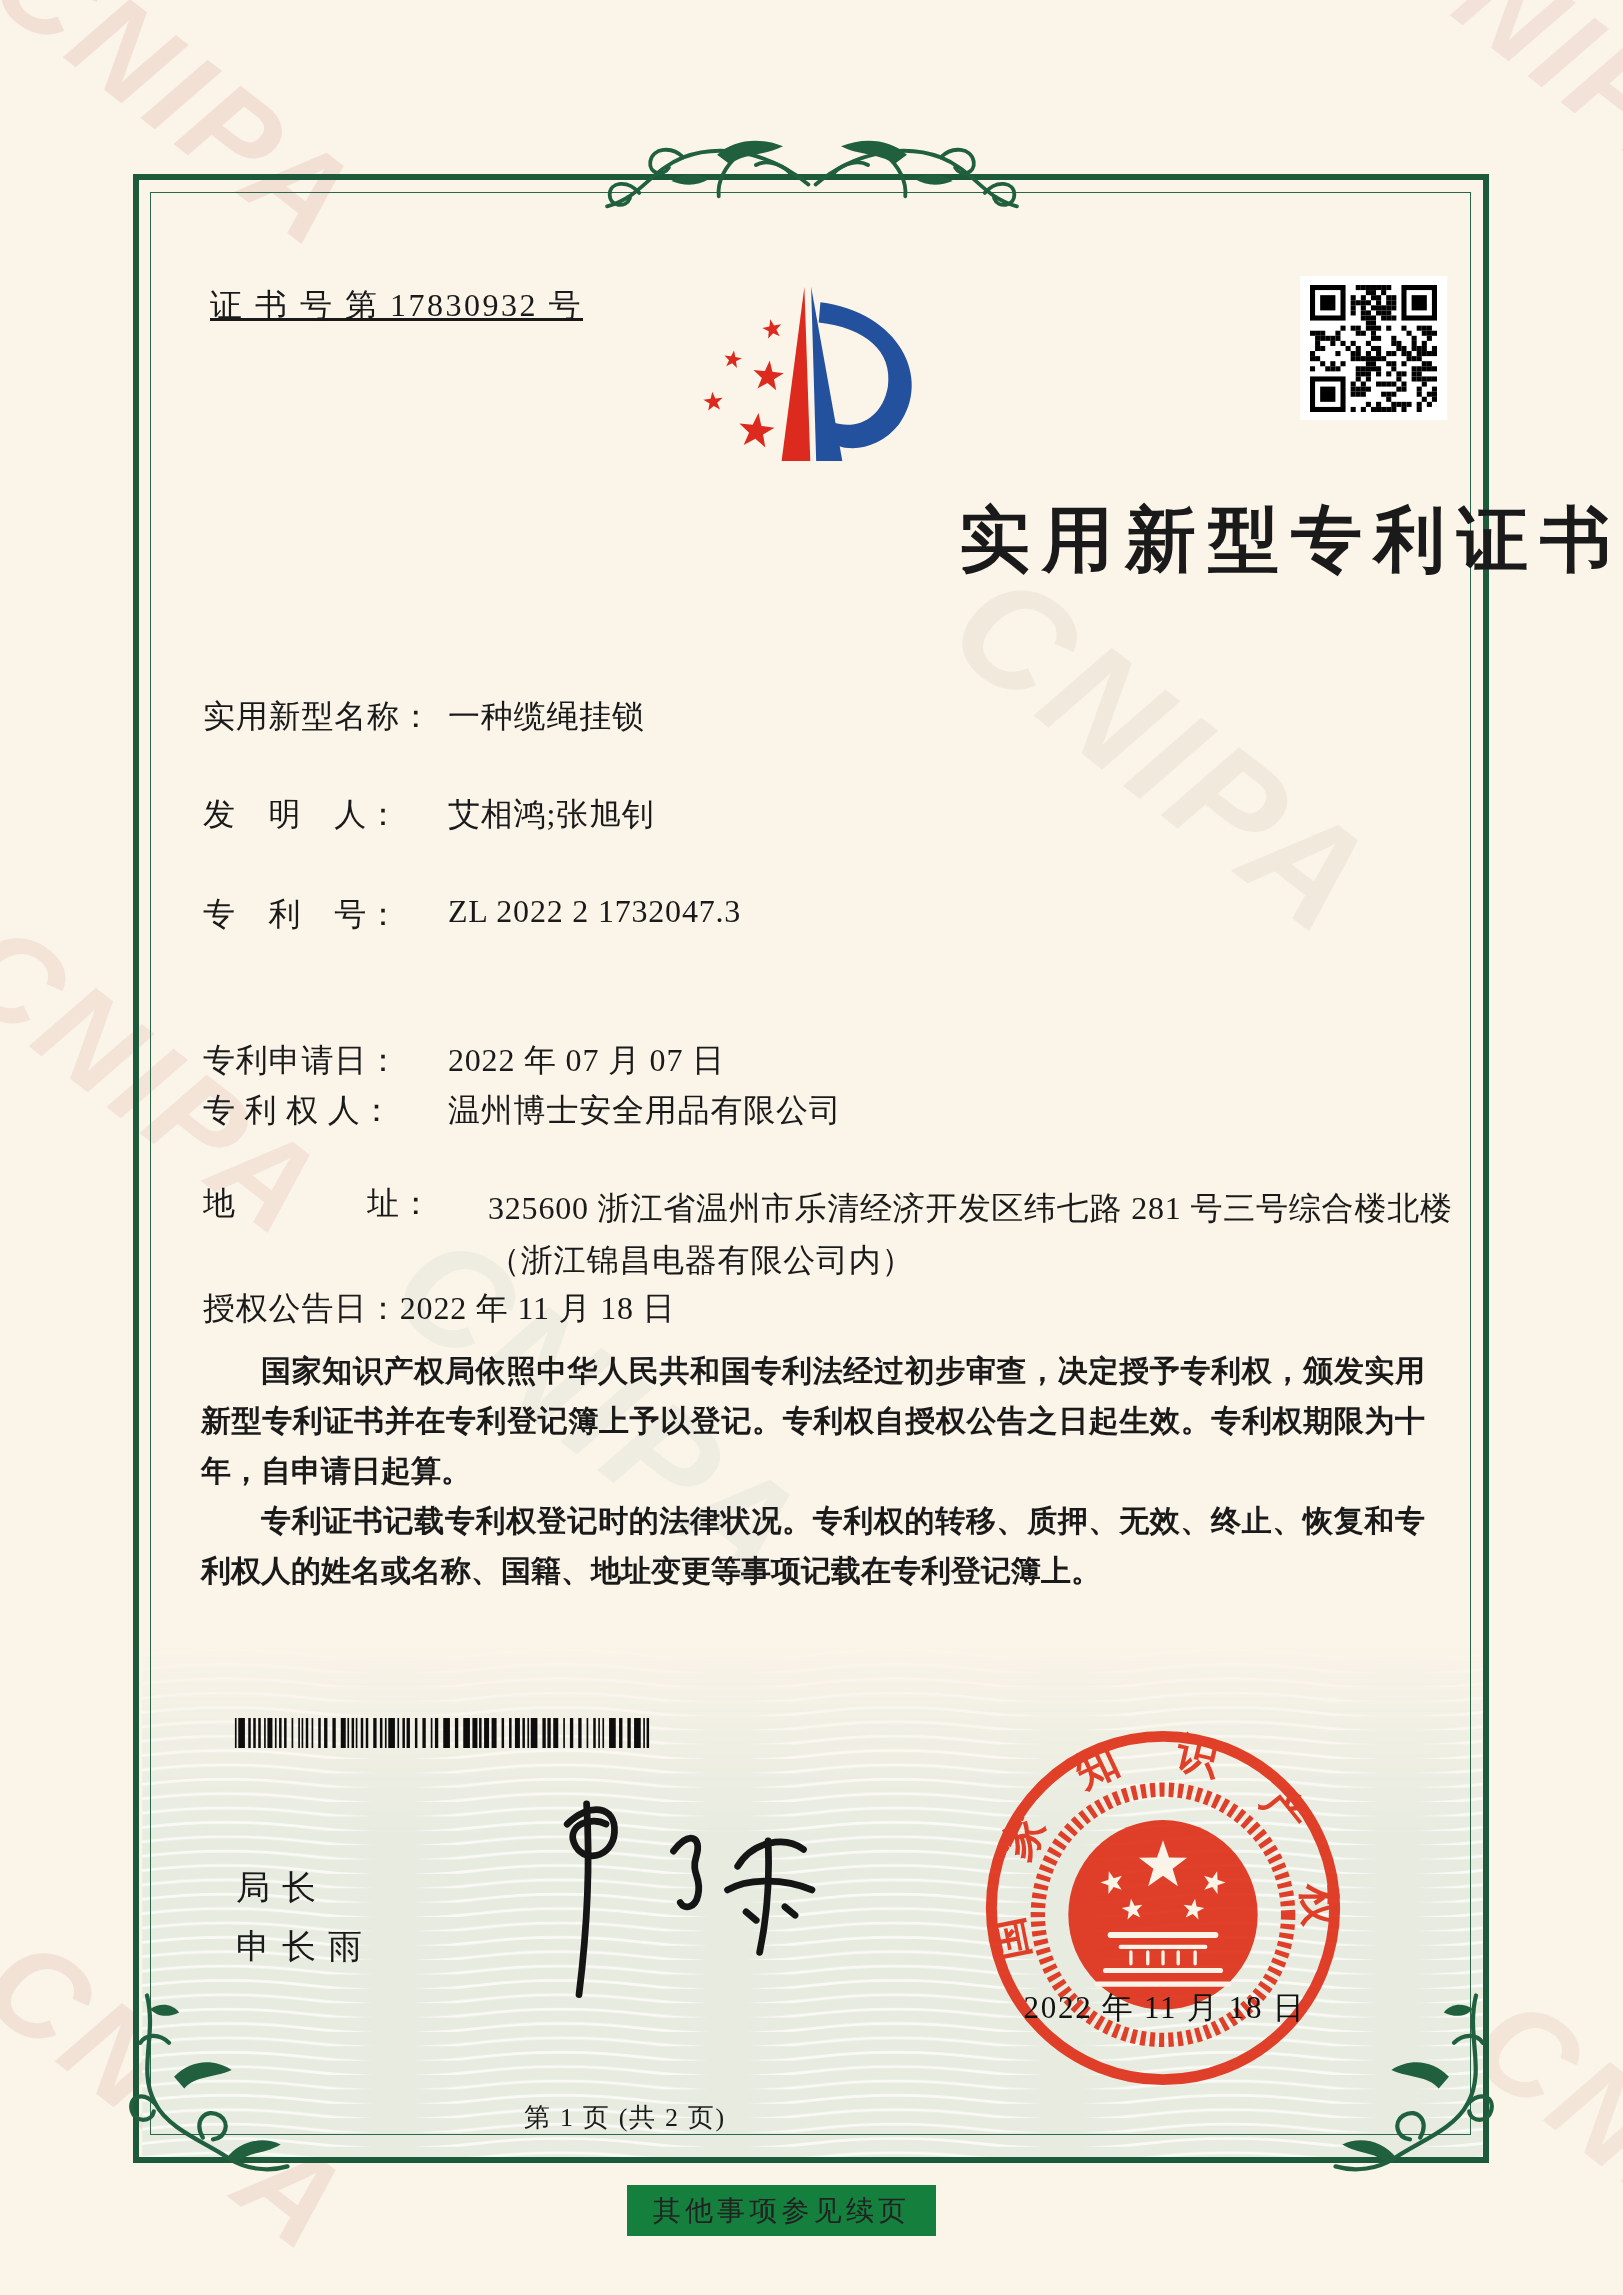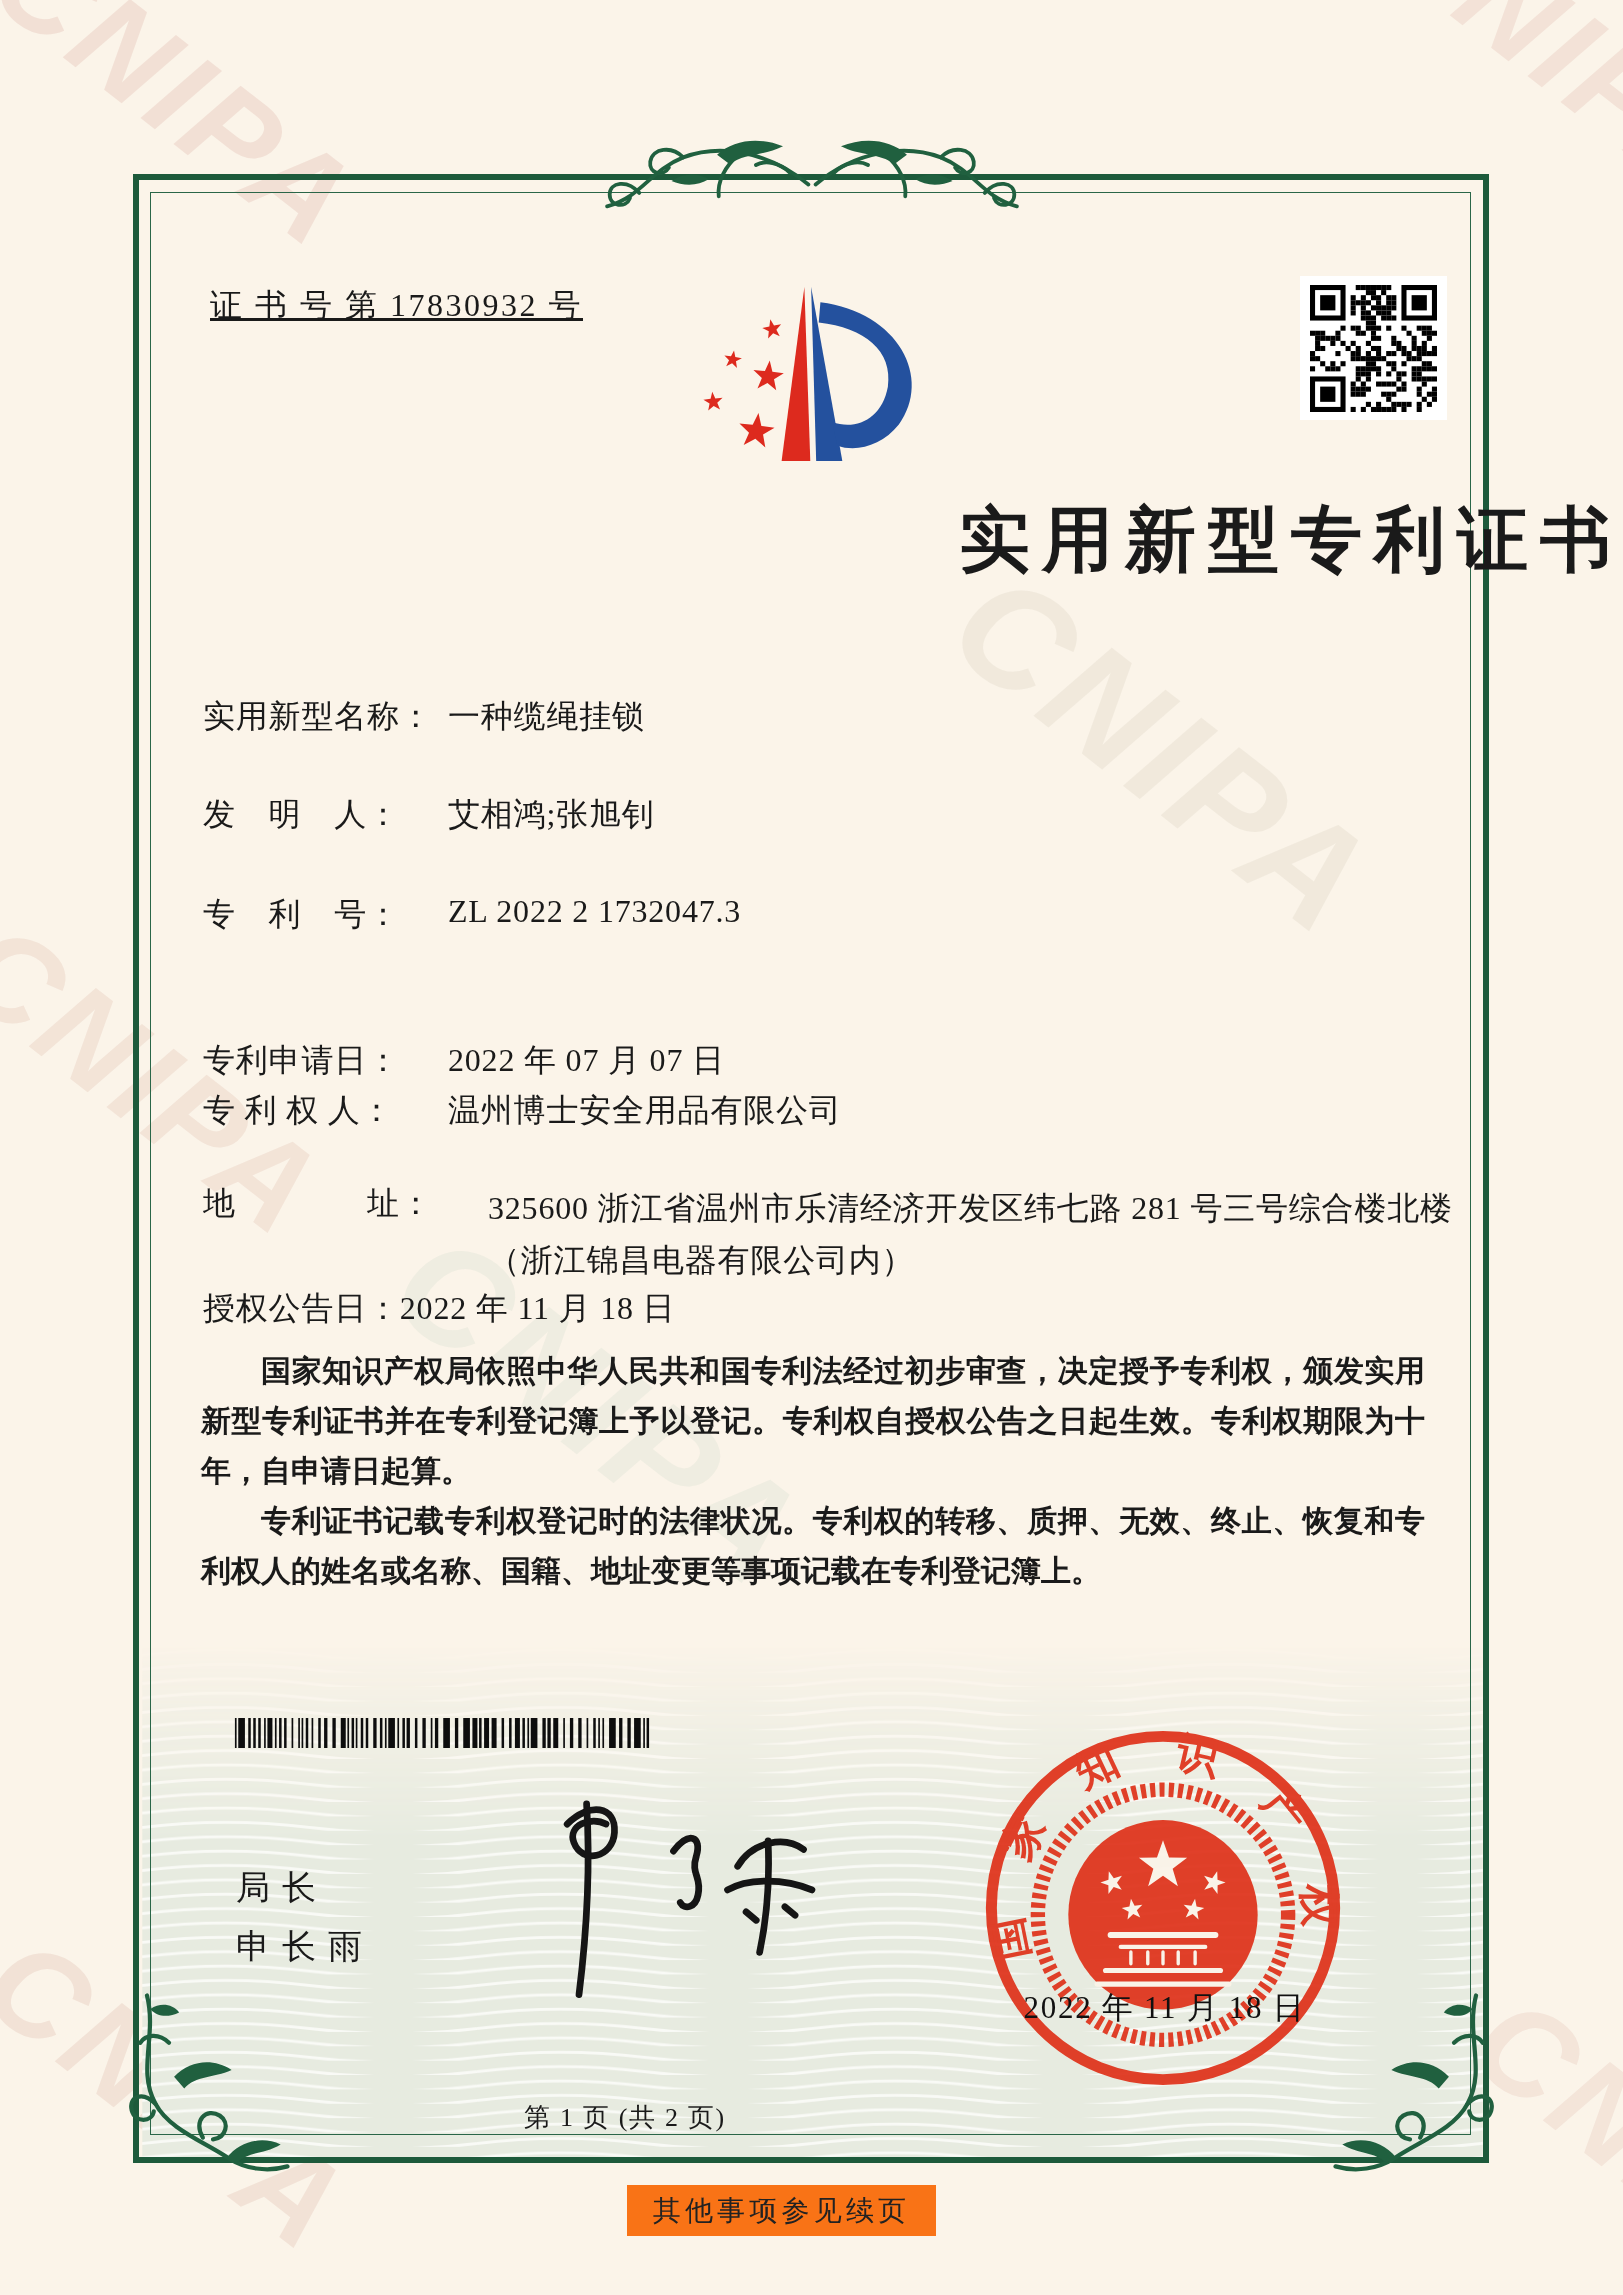--- a/index.html
+++ b/index.html
@@ -28,21 +28,21 @@
   .paras{left:201px;top:1346px;width:1224px;font-size:30px;line-height:50px;text-align:justify;font-weight:bold;}
   .paras p{margin:0;text-indent:2em;}
   .barcode{left:232px;top:1718px;width:423px;height:34px;}
   .sig-title{left:236px;top:1865px;font-size:34px;letter-spacing:12px;}
   .sig-name{left:236px;top:1924px;font-size:34px;letter-spacing:12px;}
   .signature{left:486px;top:1792px;}
   .seal{left:977px;top:1722px;}
   .seal-date{left:981px;top:1987px;width:367px;text-align:center;font-size:31px;
              letter-spacing:1.7px;color:#111;}
   .page-info{left:524px;top:2100px;width:507px;text-align:left;font-size:26px;letter-spacing:1.7px;}
-  .note-box{left:627px;top:2185px;width:309px;height:51px;background:#f97316;
+  .note-box{left:627px;top:2185px;width:309px;height:51px;background:#15803d;
             display:flex;align-items:center;justify-content:center;}
   .note-box span{font-size:28px;letter-spacing:4.2px;color:#222;}
   .qr{left:1300px;top:276px;width:147px;height:144px;background:#ffffff;
       display:flex;align-items:center;justify-content:center;}
   .logo{left:692px;top:277px;}
   svg{display:block;}
 </style>
 </head>
 <body>
 

